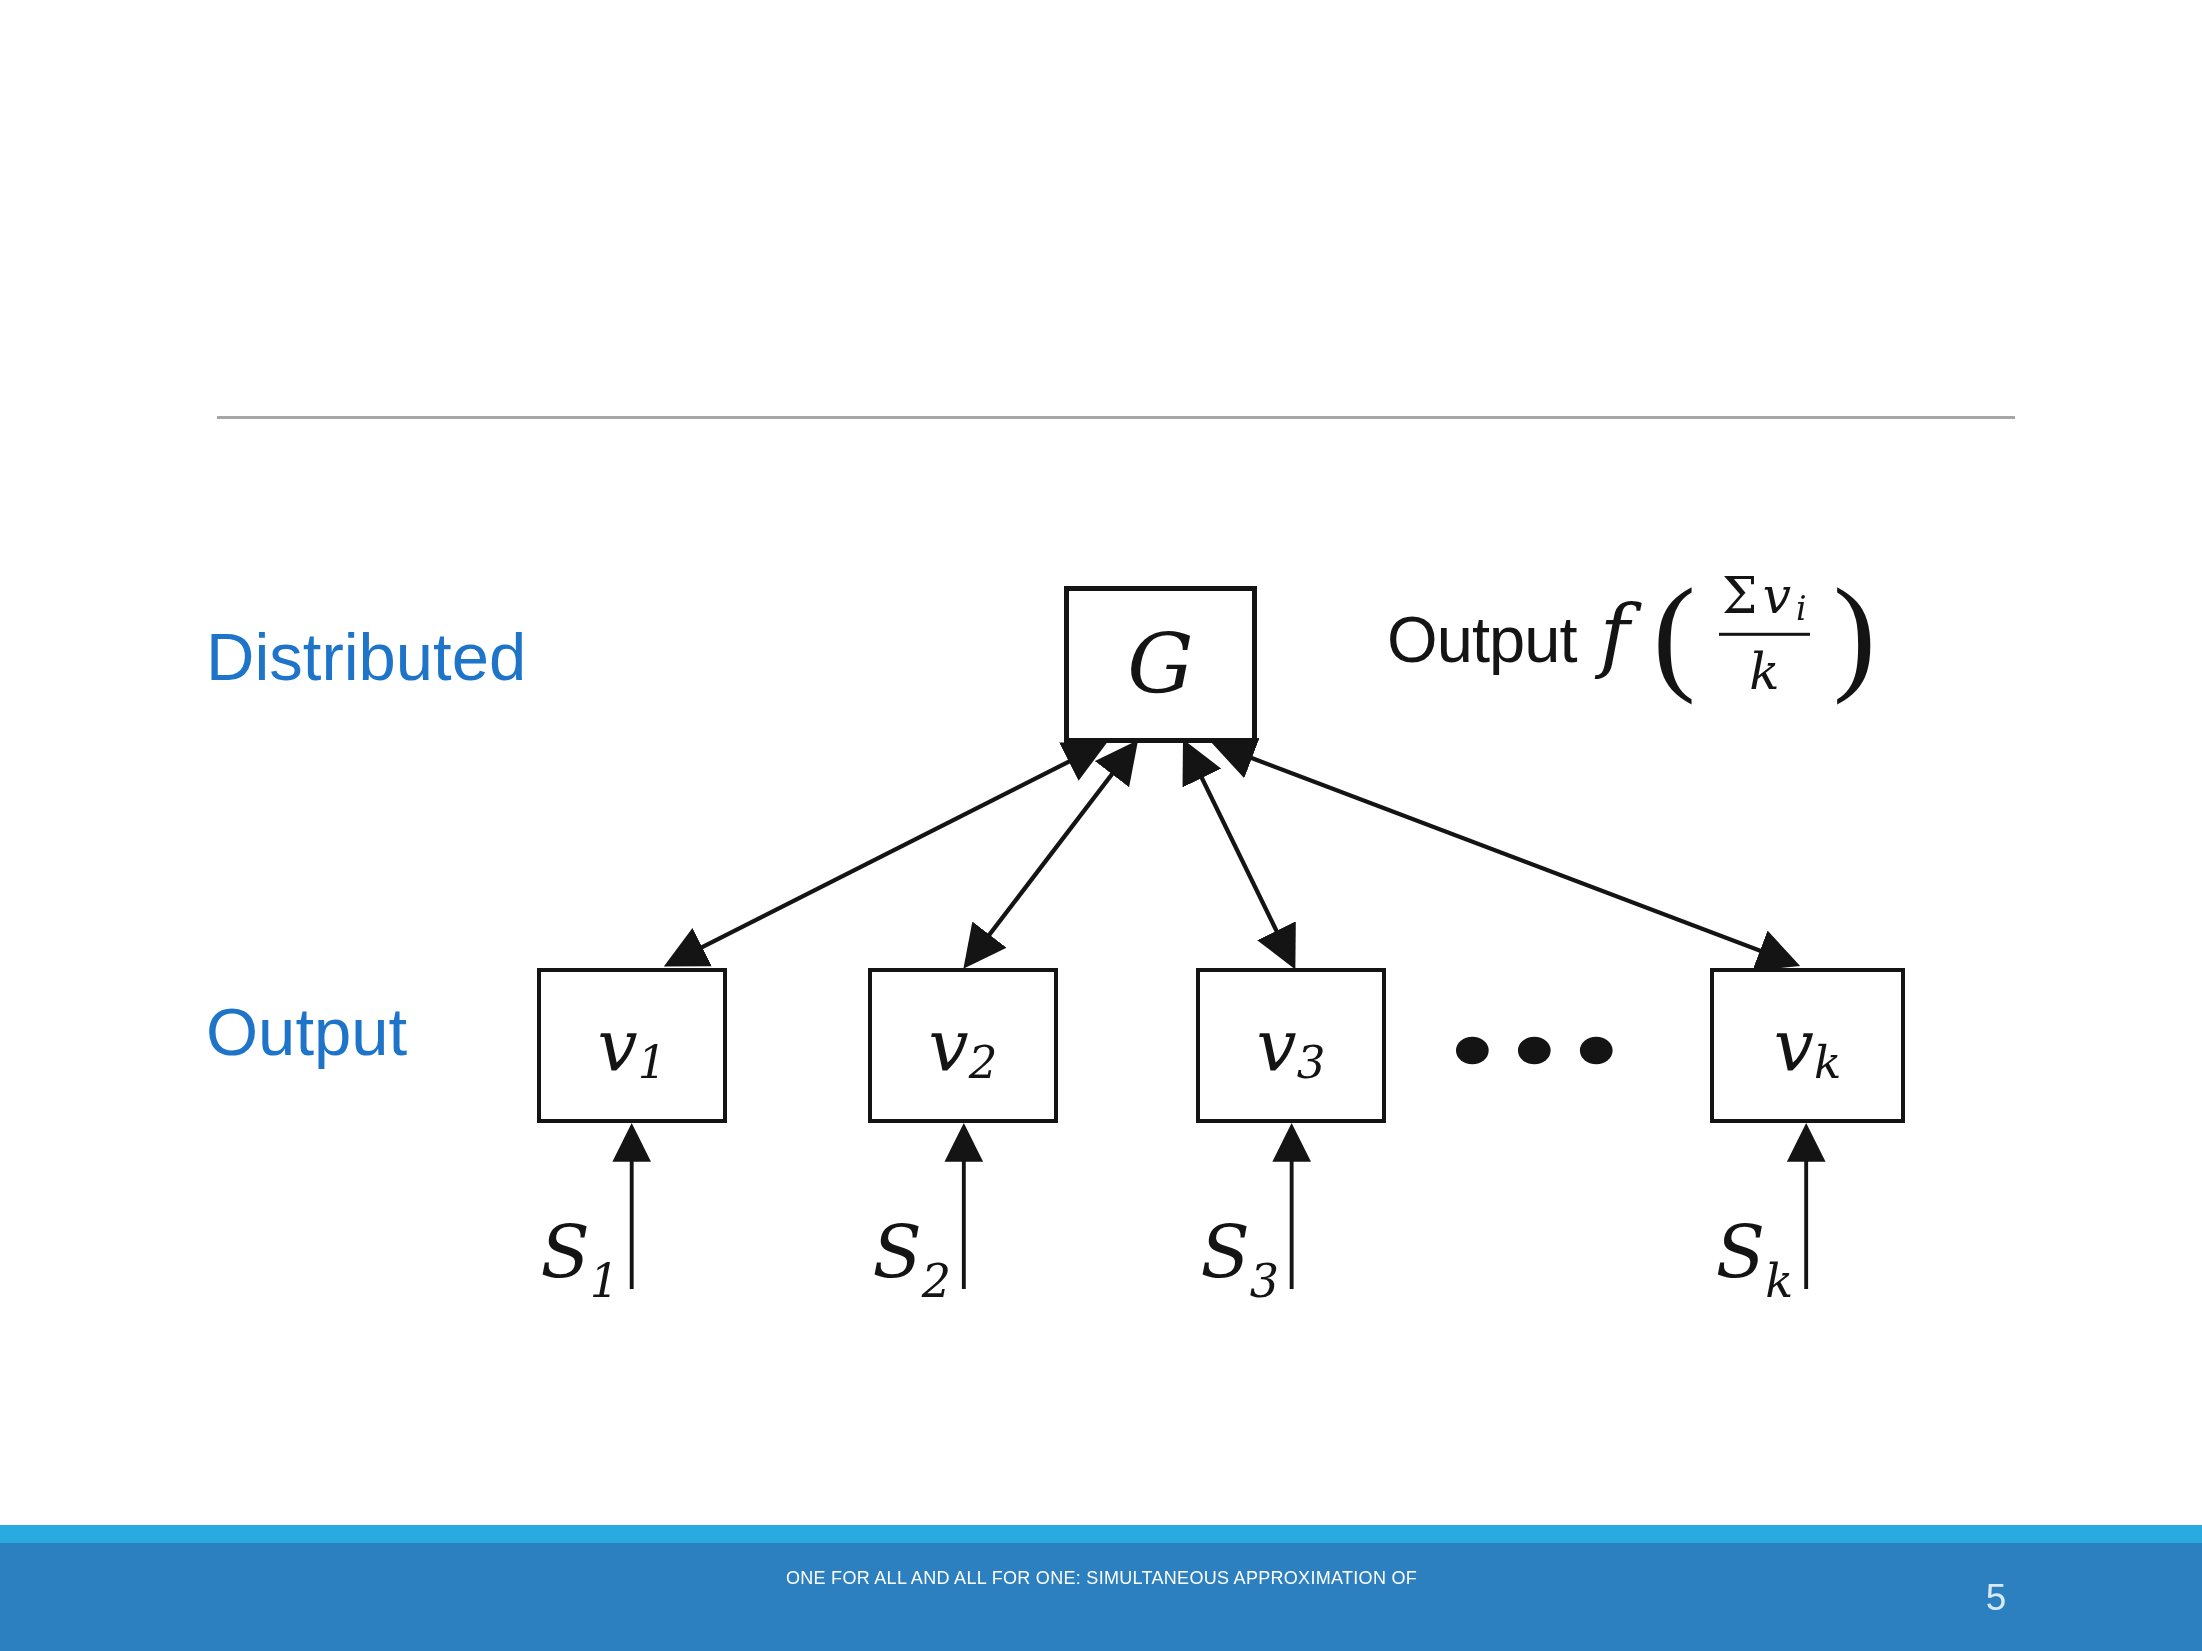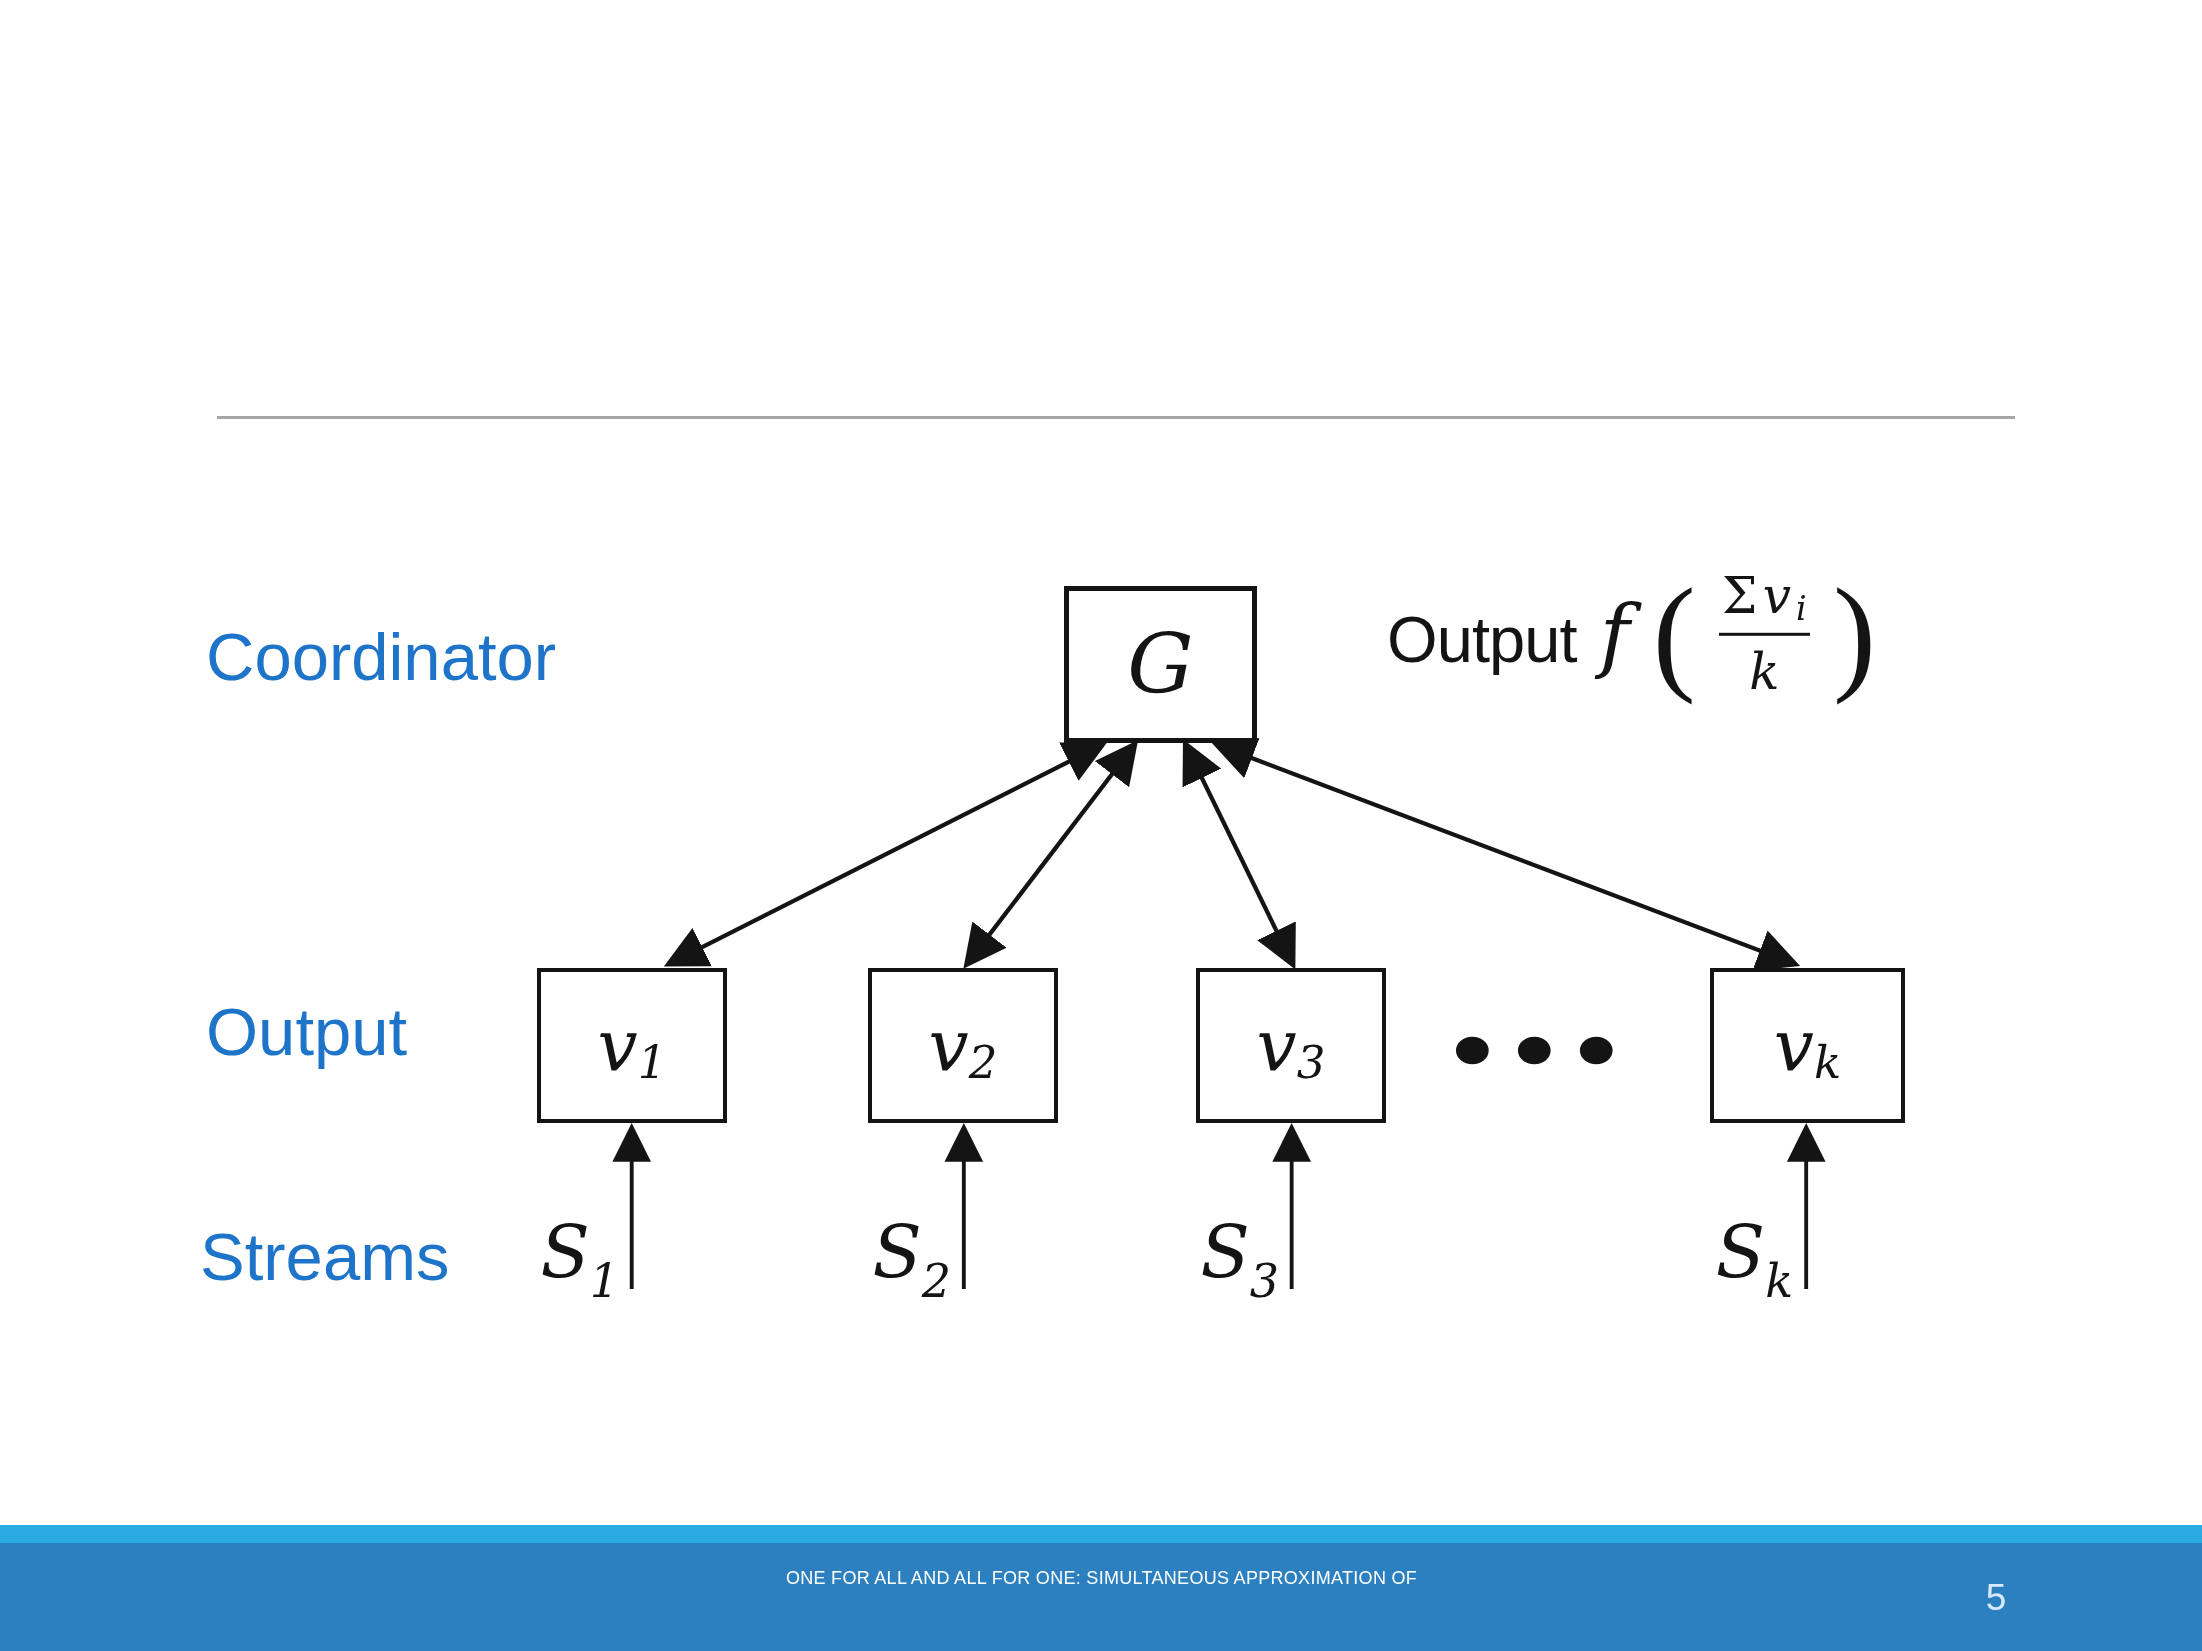--- a/index.html
+++ b/index.html
@@ -62,23 +62,22 @@
   }
   .page-number{position:absolute;left:1970px;top:1577px;width:52px;text-align:center;font-size:37px;color:#D8EAF8;}
 </style>
 </head>
 <body>
 
 <div class="slide">
 
   <div class="title-rule"></div>
 
-  <div class="row-label lbl-coordinator">Coordinator</div>
+  <div class="row-label lbl-coordinator">Distributed</div>
   <div class="row-label lbl-nodes">Output</div>
-  <div class="row-label lbl-streams">Streams</div>
 
   <svg class="diagram" viewBox="0 0 2560 1920" xmlns="http://www.w3.org/2000/svg">
     <defs>
       <marker id="arrow" viewBox="0 0 10 10" refX="8.5" refY="5" markerWidth="10" markerHeight="10" orient="auto-start-reverse">
         <path d="M0 0 L10 5 L0 10 z" fill="#141414"></path>
       </marker>
     </defs>
     <g stroke="#141414" stroke-width="5" fill="none">
       <line x1="1280" y1="866" x2="778" y2="1120" marker-start="url(#arrow)" marker-end="url(#arrow)"></line>
       <line x1="1318" y1="866" x2="1124" y2="1120" marker-start="url(#arrow)" marker-end="url(#arrow)"></line>

